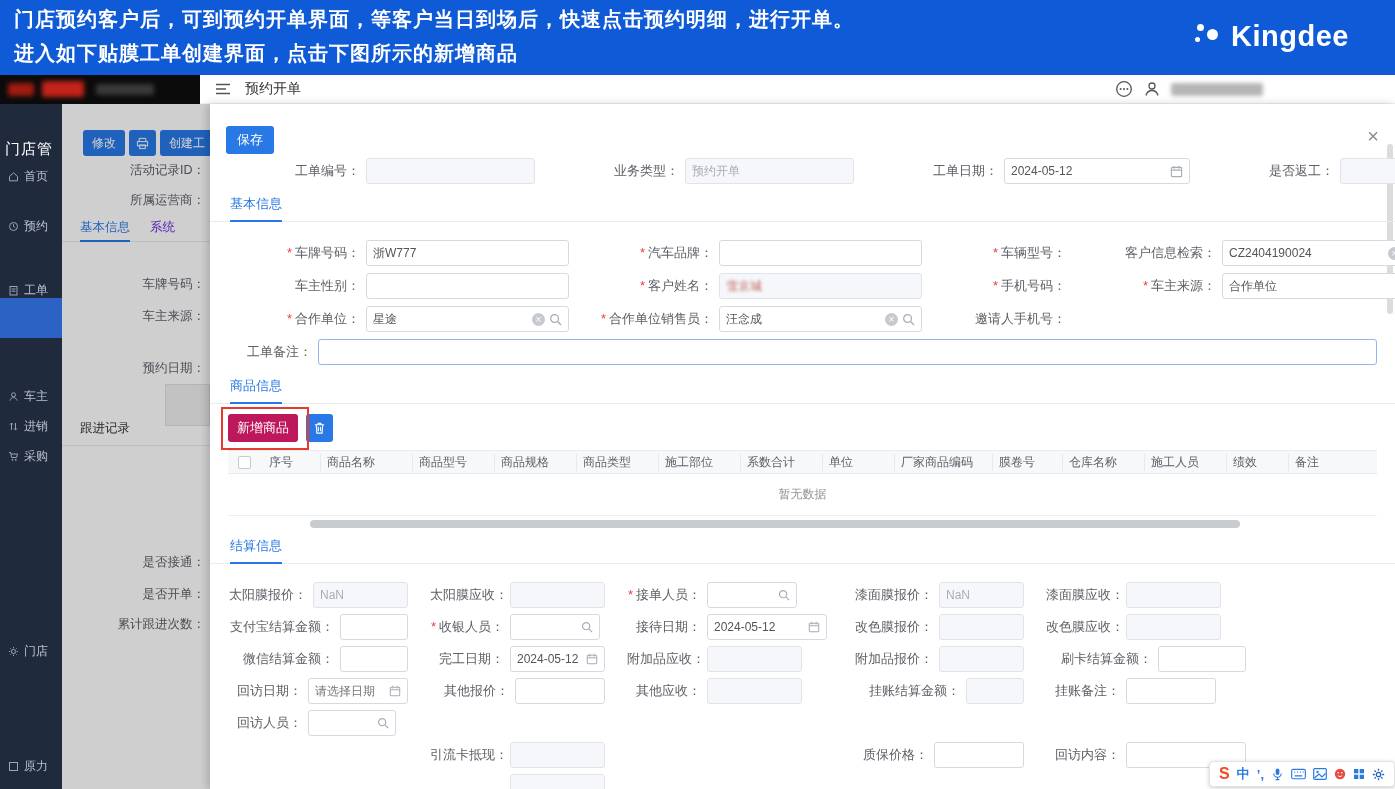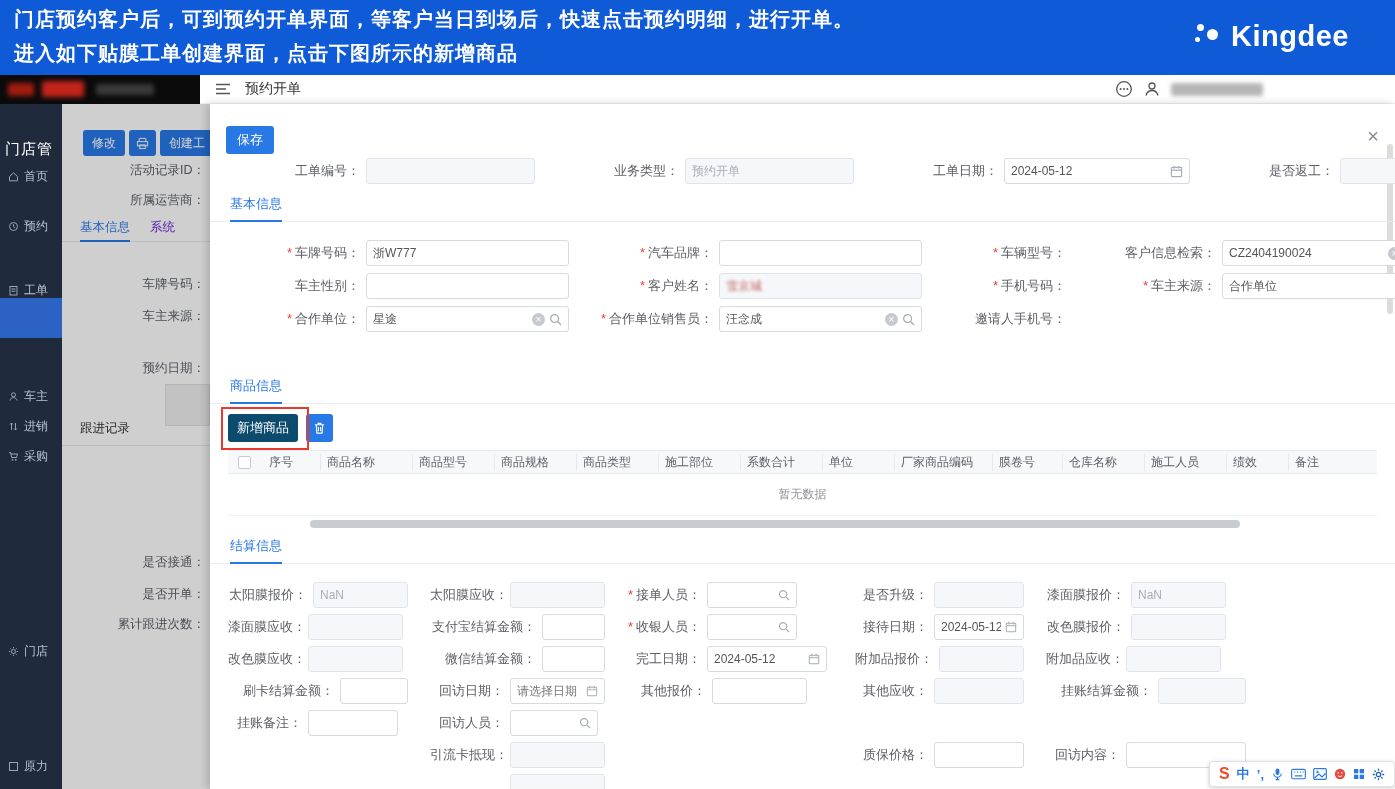--- a/index.html
+++ b/index.html
@@ -61,21 +61,21 @@
 #head-grid,#basic-grid{position:absolute;left:18px;right:18px;display:grid;grid-template-columns:repeat(4,1fr);column-gap:12px;row-gap:7px}
 #head-grid{top:54px}
 #basic-grid{top:136px}
 .bcell{display:flex;align-items:center;height:26px}
 .bcell .lbl{width:138px}
 .bcell .ibox{flex:1}
 #remark-row{position:absolute;left:18px;right:18px;top:235px;display:flex;align-items:center;height:26px}
 #remark-row .lbl{width:90px}
 #remark-row .ibox{flex:1;border-color:#8ab8ef}
 
-#add-btn{position:absolute;left:18px;top:310px;width:70px;height:28px;background:#0c4a6e;color:#fff;border:none;border-radius:3px;font-size:13px;cursor:pointer}
+#add-btn{position:absolute;left:18px;top:310px;width:70px;height:28px;background:#be185d;color:#fff;border:none;border-radius:3px;font-size:13px;cursor:pointer}
 #del-btn{position:absolute;left:96px;top:310px;width:27px;height:28px;background:#2878e5;border:none;border-radius:3px;display:flex;align-items:center;justify-content:center;cursor:pointer}
 #annot{position:absolute;left:11px;top:303px;width:88px;height:43px;border:2.5px solid #e8392e;z-index:6;pointer-events:none}
 #gtable{position:absolute;left:18px;right:18px;top:346px}
 #ghead{display:flex;align-items:center;height:24px;background:#f7f8fa;border-top:1px solid #e8ebee;border-bottom:1px solid #e8ebee;font-size:12px;color:#5d6066}
 #ghead .tc{padding:0 6px;border-right:1px solid #e6e9ed;white-space:nowrap;overflow:hidden}
 #ghead .tc:last-child{border-right:none}
 #gcheck{width:13px;height:13px;border:1px solid #c6cad2;border-radius:2px;background:#fff;margin:0 12px 0 10px;cursor:pointer}
 #gempty{height:42px;display:flex;align-items:center;justify-content:center;font-size:12px;color:#909399;border-bottom:1px solid #edf0f3}
 #hscroll{position:absolute;left:100px;top:416px;width:930px;height:8px;background:#c8cbd0;border-radius:4px;cursor:pointer}
 #vscroll{position:absolute;right:2px;top:40px;width:6px;height:170px;background:#dcdcdc;border-radius:3px;cursor:pointer}
@@ -348,20 +348,26 @@
             </svg>
           </span>
       </div>
     </div>
     <div class="bcell">
       <span class="lbl">邀请人手机号：</span>
 
     </div>
   </div>
 
+  <div id="remark-row">
+    <span class="lbl">工单备注：</span>
+    <div class="ibox">
+        <input class="nat" readonly="" style="">
+      </div>
+  </div>
 
   <div class="tabbar" style="top:272px">
     <span class="tab">商品信息</span>
   </div>
 
   <div id="annot"></div>
   <button id="add-btn">新增商品</button>
   <button id="del-btn">
     <svg width="13" height="14" viewBox="0 0 14 14">
         <path d="M2 3.5h10M5.5 3.5V2h3v1.5M3.5 3.5l.7 9h5.6l.7-9M5.8 6v4.5M8.2 6v4.5" stroke="#fff" stroke-width="1.2" fill="none"></path>
@@ -413,26 +419,20 @@
         <div class="ibox">
           <input class="nat" readonly="" value="" style="">
           <span class="ic">
             <svg width="12" height="12" viewBox="0 0 14 14">
               <circle cx="6" cy="6" r="4.2" fill="none" stroke="#a7adb6" stroke-width="1.4"></circle>
               <path d="M9.2 9.2L13 13" stroke="#a7adb6" stroke-width="1.4"></path>
             </svg>
           </span>
         </div>
       </div>
-    <div class="scell sc5">
-        <span class="lbl">是否升级：</span>
-        <div class="ibox disabled">
-          <input class="nat" readonly="" value="" style="">
-        </div>
-      </div>
 
     <div class="scell sc1">
         <span class="lbl">漆面膜报价：</span>
         <div class="ibox disabled">
           <input class="nat" readonly="" value="NaN" style="">
         </div>
       </div>
     <div class="scell sc2">
         <span class="lbl">漆面膜应收：</span>
         <div class="ibox disabled">
@@ -494,28 +494,28 @@
           <input class="nat" readonly="" value="2024-05-12" style="">
           <span class="ic">
             <svg width="12" height="12" viewBox="0 0 14 14">
               <rect x="1.5" y="2.5" width="11" height="10" rx="1" fill="none" stroke="#a7adb6" stroke-width="1.2"></rect>
               <path d="M1.5 5.5h11M4.5 1v3M9.5 1v3" stroke="#a7adb6" stroke-width="1.2"></path>
             </svg>
           </span>
         </div>
       </div>
 
+    <div class="scell sc2">
+        <span class="lbl">附加品应收：</span>
+        <div class="ibox disabled">
+          <input class="nat" readonly="" value="" style="">
+        </div>
+      </div>
     <div class="scell sc1">
         <span class="lbl">附加品报价：</span>
-        <div class="ibox disabled">
-          <input class="nat" readonly="" value="" style="">
-        </div>
-      </div>
-    <div class="scell sc2">
-        <span class="lbl">附加品应收：</span>
         <div class="ibox disabled">
           <input class="nat" readonly="" value="" style="">
         </div>
       </div>
     <div class="scell sc3">
         <span class="lbl">刷卡结算金额：</span>
         <div class="ibox">
           <input class="nat" readonly="" value="" style="">
         </div>
       </div>

